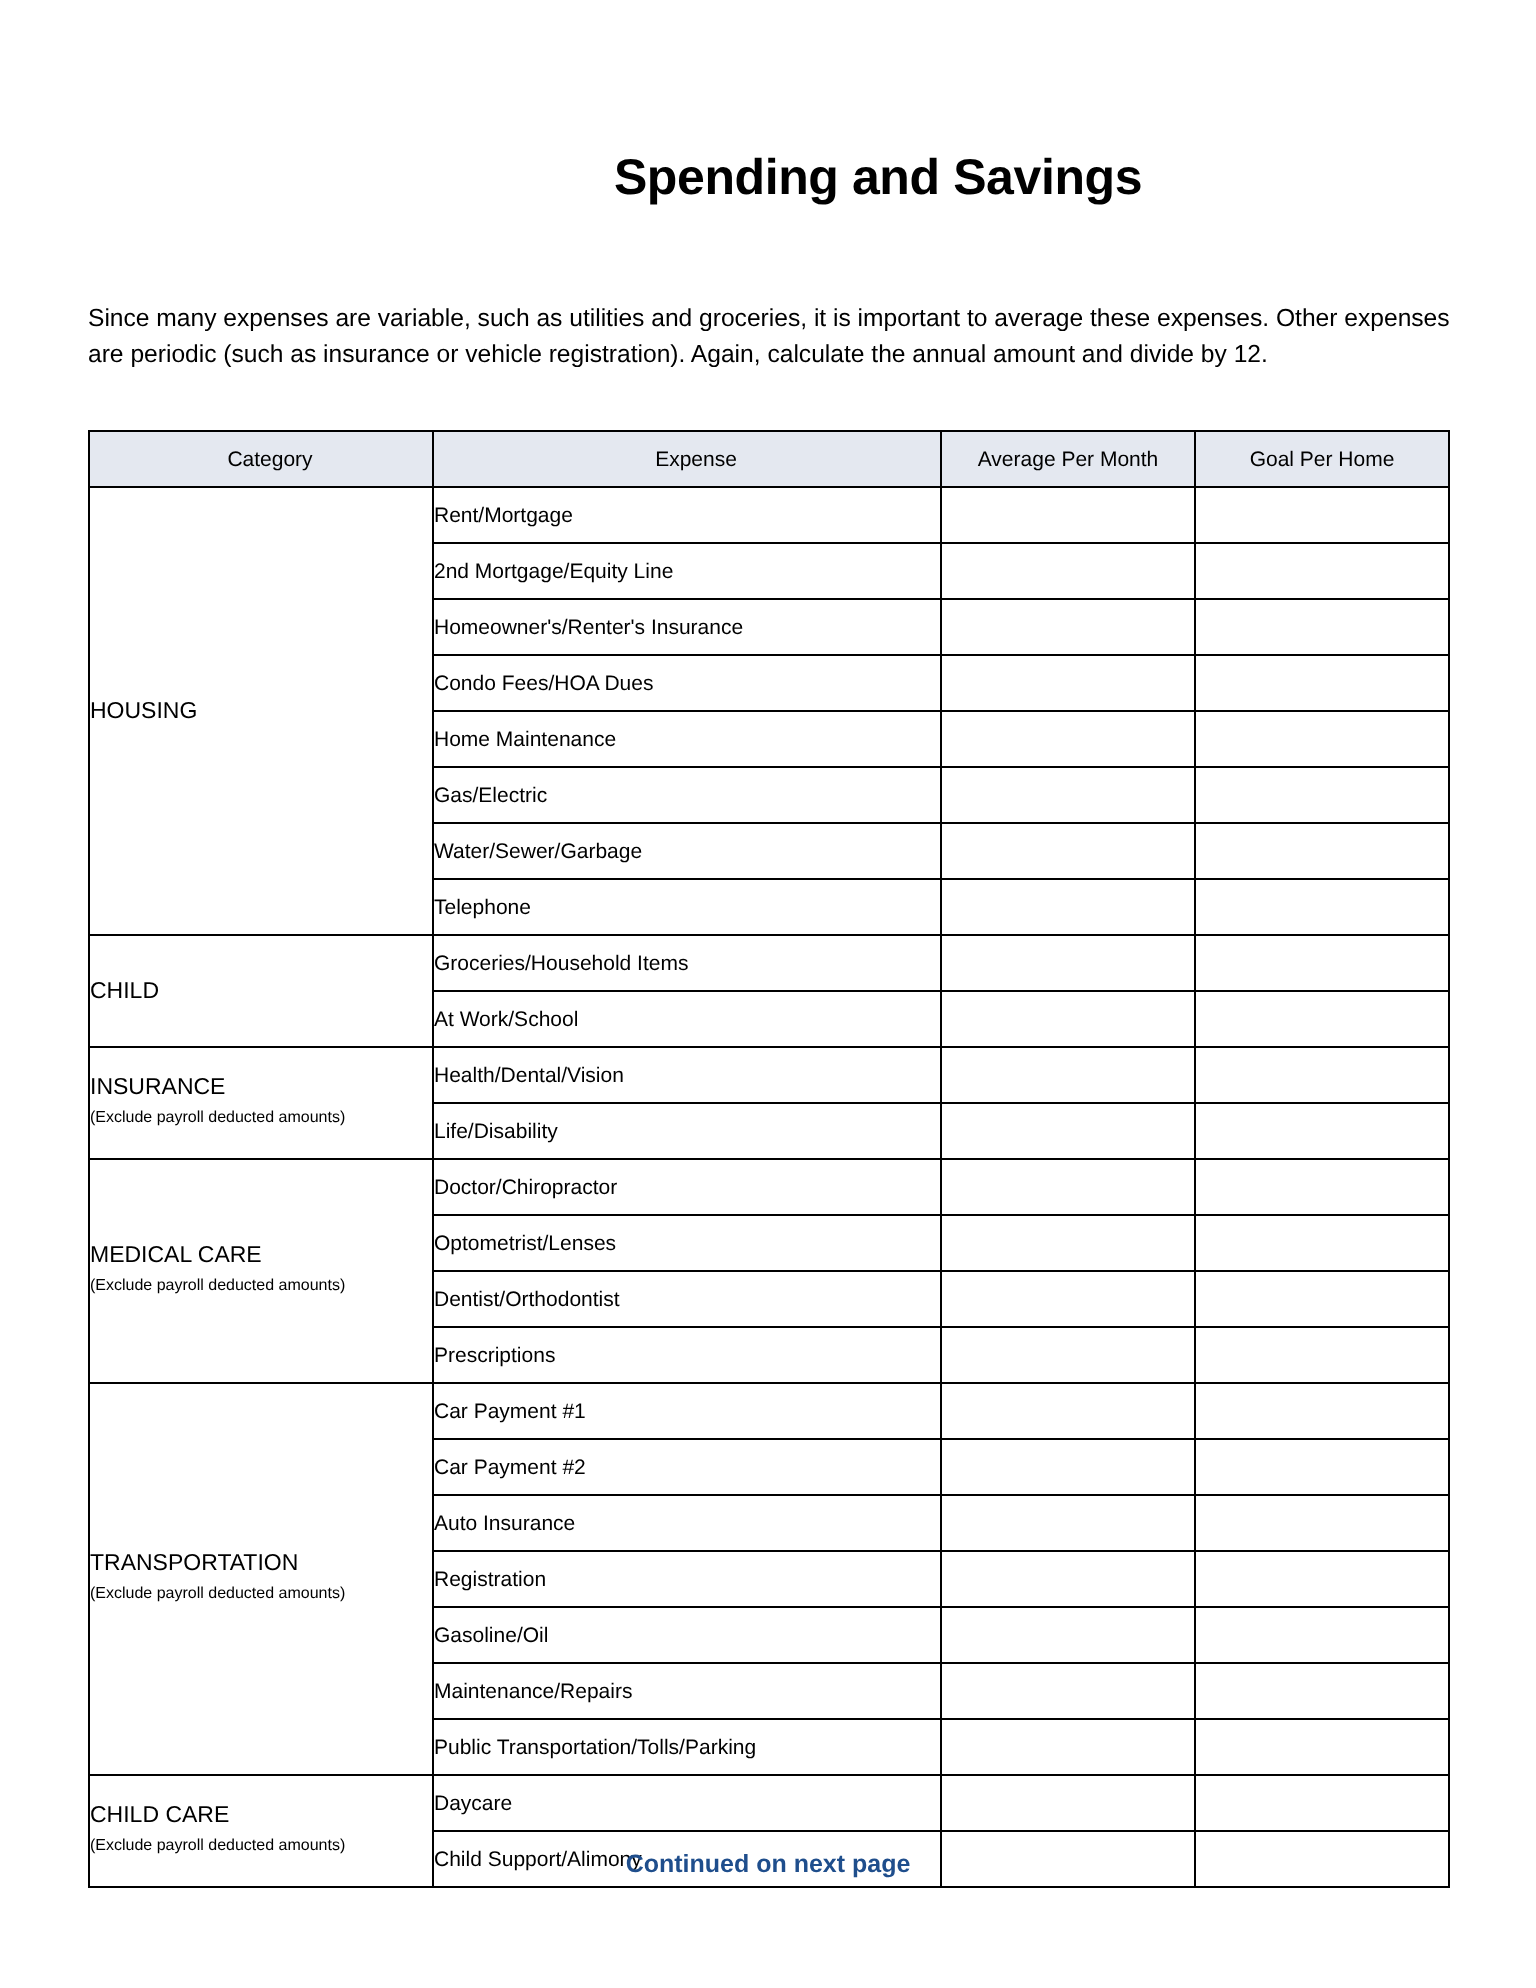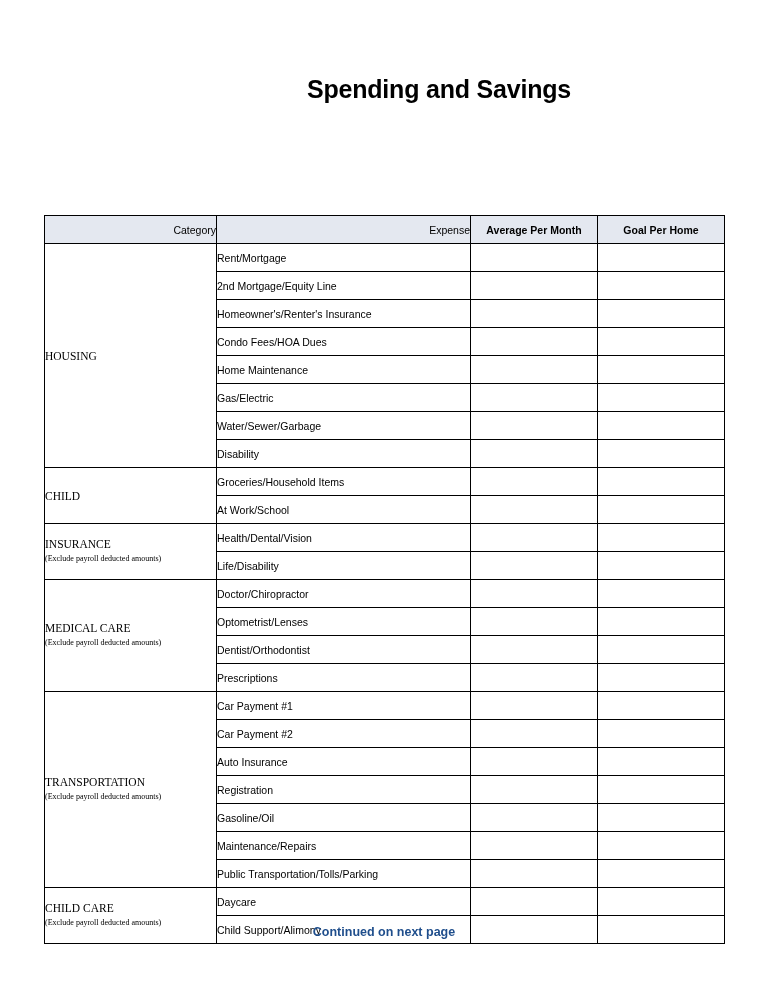--- a/index.html
+++ b/index.html
@@ -141,34 +141,32 @@
   col.c-avg      { width: 127px; }
   col.c-goal     { width: 127px; }
 
   thead th {
     background: #E4E8F0;
     height: 27px;
     font-size: 10.5px;
     font-weight: bold;
   }
   thead th.h-left {
-    text-align: right;
+    text-align: center;
     padding-left: 9px;
   }
   thead th.h-center {
     text-align: center;
-    font-weight: bold;
   }
 
   td.cat-cell {
     padding-left: 9px;
     padding-right: 4px;
     vertical-align: middle;
     line-height: 14px;
-    font-family: Liberation Serif, serif;
   }
   .cat-name {
     font-size: 11.5px;
     color: #000;
     display: block;
   }
   .cat-note {
     font-size: 8px;
     color: #000;
     display: block;
@@ -202,20 +200,21 @@
 
 <div class="page">
 
   <div class="header">
 
     <div class="logo-sphere"></div>
 
     <div class="page-title">Spending and Savings</div>
   </div>
 
+  <div class="intro">Since many expenses are variable, such as utilities and groceries, it is important to average these expenses. Other expenses are periodic (such as insurance or vehicle registration). Again, calculate the annual amount and divide by 12.</div>
 
   <div class="table-wrap">
     <table class="sheet">
       <colgroup>
         <col class="c-category">
         <col class="c-expense">
         <col class="c-avg">
         <col class="c-goal">
       </colgroup>
       <thead>
@@ -259,21 +258,21 @@
             <td class="exp-cell">Gas/Electric</td>
             <td class="val-cell"></td>
             <td class="val-cell"></td>
           </tr>
           <tr>
             <td class="exp-cell">Water/Sewer/Garbage</td>
             <td class="val-cell"></td>
             <td class="val-cell"></td>
           </tr>
           <tr>
-            <td class="exp-cell">Disability</td>
+            <td class="exp-cell">Telephone</td>
             <td class="val-cell"></td>
             <td class="val-cell"></td>
           </tr>
           <tr>
             <td class="cat-cell" rowspan="2">
               <span class="cat-name">CHILD</span>
             </td>
             <td class="exp-cell">Groceries/Household Items</td>
             <td class="val-cell"></td>
             <td class="val-cell"></td>

